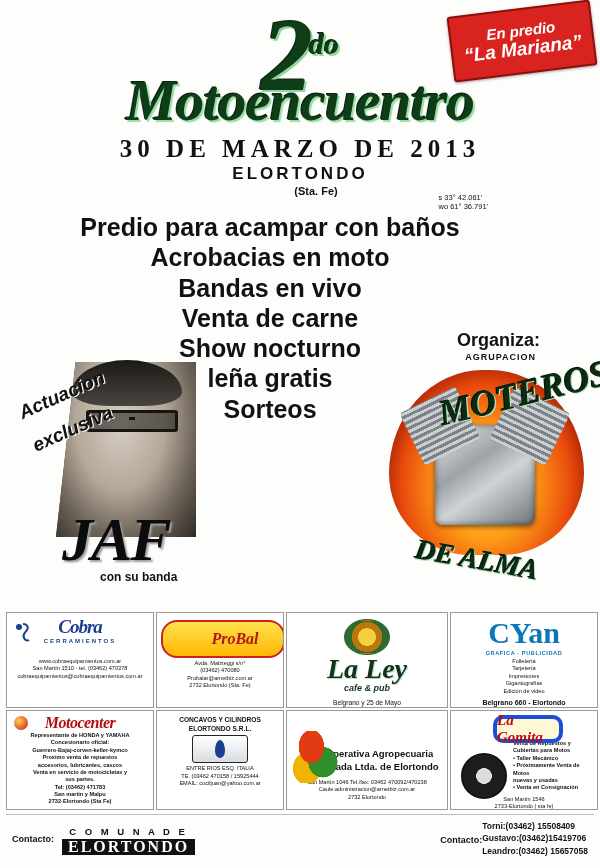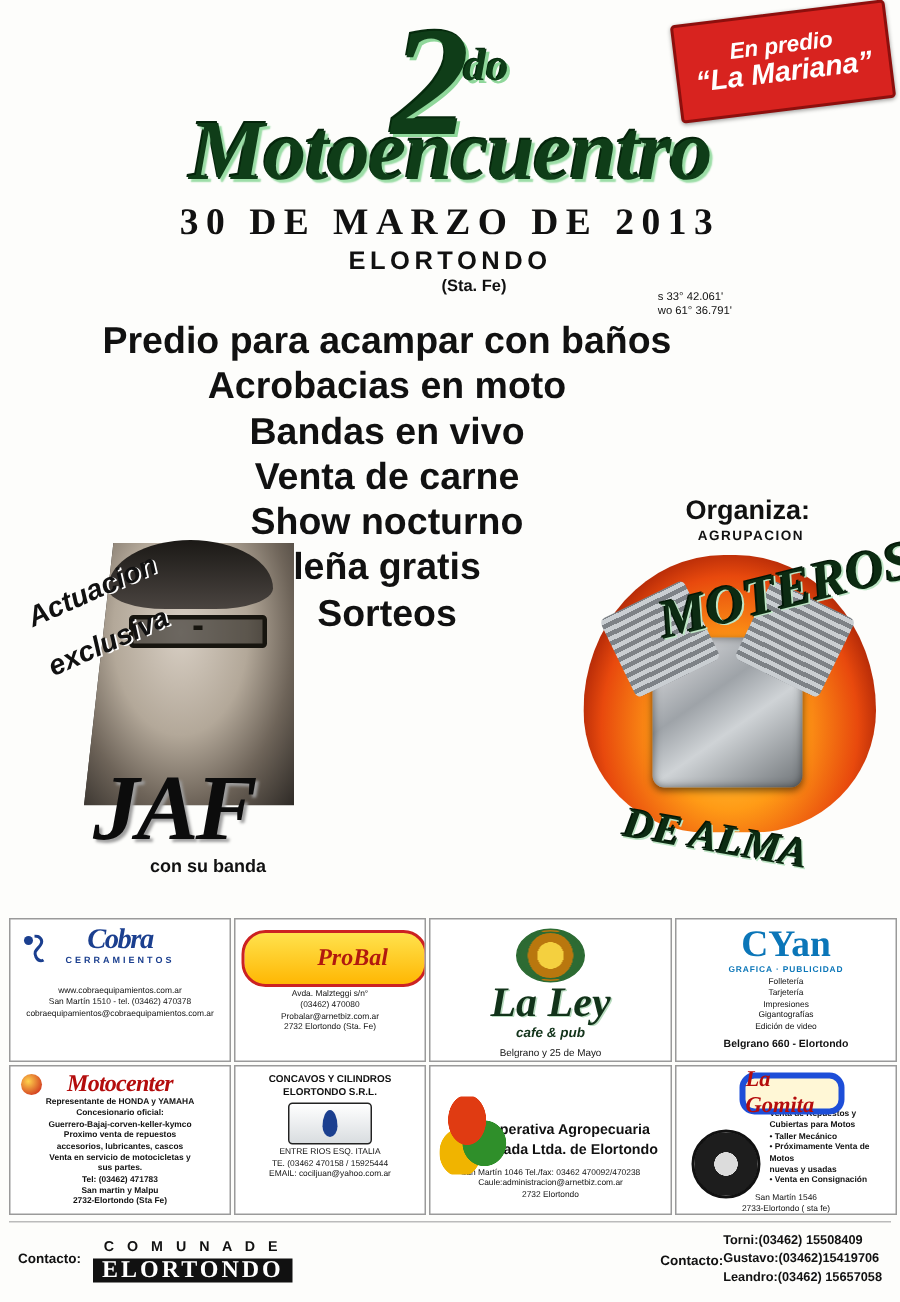--- a/index.html
+++ b/index.html
@@ -35,21 +35,21 @@
   .dateline{
     margin-top:2px;font-family:"Liberation Serif",serif;font-size:25px;font-weight:bold;
     letter-spacing:5px;color:#111;
   }
   .townline{font-size:17px;font-weight:bold;letter-spacing:3px;color:#111;margin-top:1px;}
   .provline{font-size:11px;font-weight:bold;color:#111;margin-top:1px;padding-left:32px;}
   .coords{position:absolute;right:112px;top:193px;font-size:7.5px;color:#111;text-align:left;line-height:1.25;}
 
   
   .features{
-    position:absolute;left:0;top:212px;width:516px;text-align:center;
+    position:absolute;left:12px;top:212px;width:516px;text-align:center;
   }
   .features div{
     font-size:25px;font-weight:bold;color:#111;line-height:1.21;
     font-family:"Liberation Sans",sans-serif;
   }
 
   
   .jaf{
     position:absolute;left:14px;top:352px;width:215px;height:250px;overflow:hidden;
   }
@@ -154,21 +154,21 @@
   .laley{
     font-family:"Liberation Serif",serif;font-size:28px;font-weight:bold;font-style:italic;
     color:#12331a;text-align:center;line-height:1;text-shadow:1px 1px 0 #b9dcc0;
   }
   .laley-sub{font-size:9px;text-align:center;color:#12331a;font-style:italic;font-weight:bold;}
   .wreath{
     width:40px;height:30px;margin:3px auto 0;border:3px double #2d6b33;border-radius:50%;
     background:radial-gradient(circle,#f4d03f 0 35%,#b9770e 36% 60%,#2d6b33 61% 100%);
   }
   .cyan{
-    font-family:"Liberation Serif",serif;font-size:25px;font-weight:bold;color:#0b76b8;text-align:center;
+    font-family:"Liberation Serif",serif;font-size:30px;font-weight:bold;color:#0b76b8;text-align:center;
   }
   .cyan-sub{font-size:5.6px;letter-spacing:.6px;color:#0b76b8;text-align:center;font-weight:bold;}
   .motocenter{
     font-family:"Liberation Serif",serif;font-size:16px;font-weight:bold;font-style:italic;
     color:#b40d0d;text-align:center;letter-spacing:-.5px;
   }
   .mc-dot{position:absolute;left:7px;top:5px;width:14px;height:14px;border-radius:50%;
     background:radial-gradient(circle at 35% 35%,#ffd34d,#c61212);}
   .concavos-logo{
     width:54px;height:26px;margin:2px auto;border:1px solid #222;border-radius:3px;

